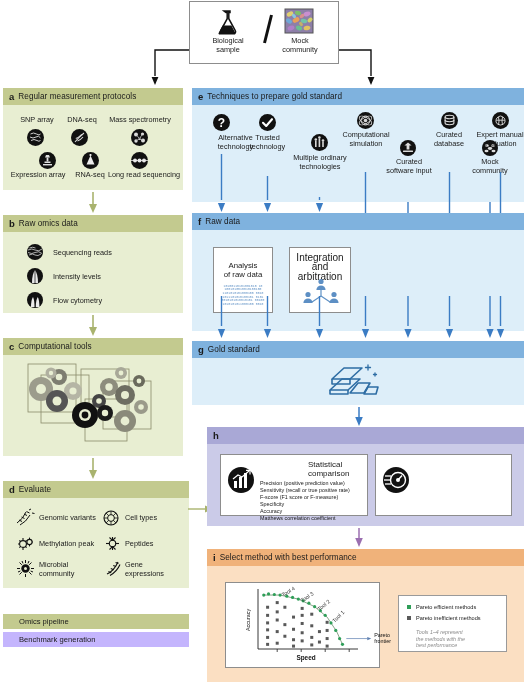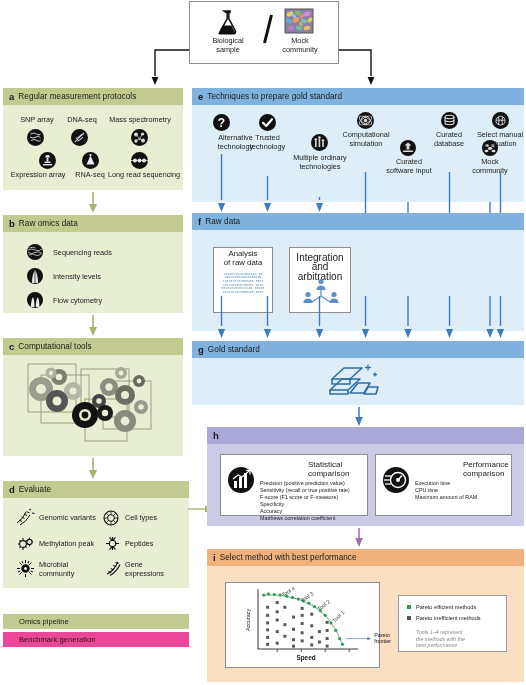--- a/index.html
+++ b/index.html
@@ -437,21 +437,21 @@
 <div class="abs" style="left:188px;top:503px;width:26px;height:12px;">
   <svg width="26" height="12" viewBox="0 0 26 12">
       <path d="M0 6 H18" stroke="#a9b36e" stroke-width="1.4"></path>
       <path d="M25 6 l-8 -3.6 v7.2 z" fill="#a9b36e"></path>
     </svg>
 </div>
 
 <div class="keybar" style="left:3px;top:614px;width:186px;background:#c3ca8f;">
   <span>Omics pipeline</span>
 </div>
-<div class="keybar" style="left:3px;top:632px;width:186px;background:#ec4899;">
+<div class="keybar" style="left:3px;top:632px;width:186px;background:#c4b5fd;">
   <span>Benchmark generation</span>
 </div>
 
 <div class="panel blue" style="left:192px;top:88px;width:332px;height:114px;">
   <div class="phead">
     <span class="lt">e</span>
     <span>Techniques to prepare gold standard</span>
   </div>
   <div class="body">
 
@@ -562,21 +562,21 @@
           <circle cx="8.5" cy="8.5" r="8.5" fill="#111"></circle>
       <g fill="none" stroke="#dcdcdc" stroke-width=".9">
             <path d="M4 10 q-.5 -5 4.5 -6 q5 1 4.5 6 q-1 3 -4.5 3 q-3.5 0 -4.5 -3"></path>
       <path d="M6.5 5 q1 4 0 8"></path>
             <path d="M10.5 5 q-1 4 0 8"></path>
             <path d="M4.2 8.2 h8.6"></path>
           </g>
         </svg>
     </span>
     <div class="lbl" style="left:278px;top:26px;width:60px;">
-      <span>Select manual</span><br>
+      <span>Expert manual</span><br>
       <span>evaluation</span>
     </div>
   </div>
 </div>
 
 <div class="abs" style="left:192px;top:150px;width:332px;height:63px;">
   <svg width="332" height="63" viewBox="0 0 332 63">
     <g stroke="#3b7cc4" stroke-width="1.4" fill="none">
       <path d="M29.5 4 V50"></path>
         <path d="M75.5 26 V50"></path>
@@ -595,21 +595,21 @@
   </svg>
 </div>
 
 <div class="panel blue" style="left:192px;top:213px;width:332px;height:118px;">
   <div class="phead">
     <span class="lt">f</span>
     <span>Raw data</span>
   </div>
   <div class="body">
     <div class="wbox" style="left:21px;top:17px;width:60px;height:66px;">
-      <div class="ctr" style="font-size:7.8px;line-height:9.4px;margin-top:1px;">
+      <div class="ctr" style="font-size:7.8px;line-height:9.4px;margin-top:13px;">
         <span>Analysis</span><br>
         <span>of raw data</span>
       </div>
       <div class="binary" style="margin-top:5px;">
         <span>10100110101001010 10</span><br>
         <span>1001010010010100100</span><br>
         <span>1101010101000100 0010</span><br>
         <span>1011101010100101 0101</span><br>
         <span>0010101010010101 00100</span><br>
         <span>1010101011000100 0010</span>
@@ -739,28 +739,20 @@
         <circle cx="15" cy="13" r="7.5" fill="none" stroke="#fff" stroke-width="1.4"></circle>
         <circle cx="15" cy="13" r="2" fill="#fff"></circle>
         <path d="M15 13 L19 8.5" stroke="#fff" stroke-width="1.5"></path>
         <g stroke="#fff" stroke-width="1.3">
               <path d="M2 9 H8"></path>
               <path d="M1 13 H7"></path>
               <path d="M2 17 H8"></path>
             </g>
           </svg>
       </span>
-      <div style="position:absolute;left:39px;top:5px;right:4px;">
-        <div class="cardttl">Performance comparison</div>
-        <div class="statlist">
-          <div>Execution time</div>
-          <div>CPU time</div>
-          <div>Maximum amount of RAM</div>
-        </div>
-      </div>
     </div>
   </div>
 </div>
 <div class="abs" style="left:352px;top:528px;width:14px;height:20px;">
   <svg width="14" height="20" viewBox="0 0 14 20">
       <path d="M7 0 V11" stroke="#9b6fb0" stroke-width="1.5"></path>
       <path d="M7 19 l-3.8 -9 h7.6 z" fill="#9b6fb0"></path>
     </svg>
 </div>
 

